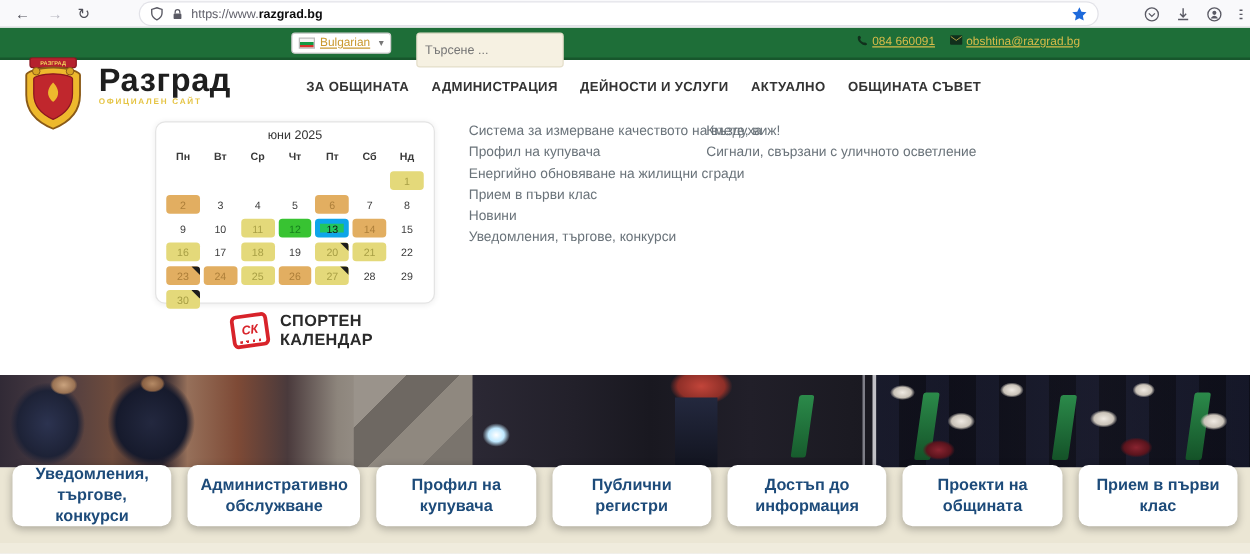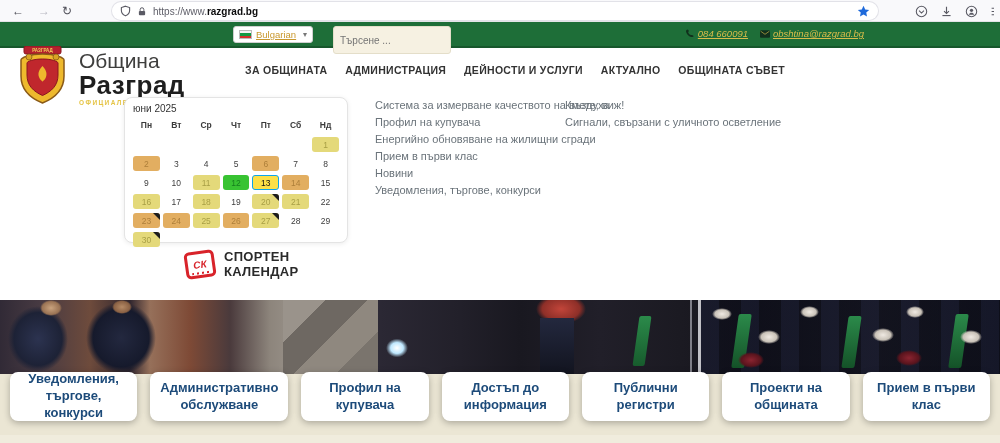--- a/index.html
+++ b/index.html
@@ -28,43 +28,43 @@
     display:flex; align-items:center; padding:0 5px; cursor:pointer; }
   .bgflag{ width:13px; height:9px; margin-right:4px; flex:none;
     background:linear-gradient(180deg,#f4f4f4 0 33%,#139a43 33% 66%,#d3312c 66% 100%);
     border:1px solid #bbb; }
   .langlabel{ font-size:9.5px; color:#c9982e; text-decoration:underline; flex:1; }
   .caret{ font-size:8px; color:#777; }
   .searchbox{ position:absolute; left:333px; top:4px; width:118px; height:28px;
     background:#f6f1e2; border:1px solid #e4dec9; border-radius:3px;
     font-size:10px; color:#8f8f8f; padding:0 6px; font-family:"Liberation Sans",sans-serif; }
   .contact{ position:absolute; right:136px; top:6px; display:flex; gap:12px; align-items:center; }
-  .contact a{ font-size:9.5px; color:#d8bc4a; text-decoration:underline; display:flex; align-items:center; gap:3px;font-style:italic; }
+  .contact a{ font-size:9.5px; color:#d8bc4a; text-decoration:underline; display:flex; align-items:flex-start; gap:3px; }
   
   .siteheader{ position:absolute; top:48px; left:0; width:1000px; height:47px; background:#fff; }
   .logo{ position:absolute; left:15px; top:46px; width:55px; height:58px; z-index:15; }
   .brand{ position:absolute; left:79px; top:50px; line-height:1; }
   .brand .t1{ font-size:21px; color:#3f3f3e; }
   .brand .t2{ font-size:26px; font-weight:bold; color:#1e1e1e; margin-top:1px; letter-spacing:.5px; }
   .brand .t3{ font-size:6.5px; font-weight:bold; color:#e5c445; letter-spacing:1.4px; margin-top:2px; }
   .mainnav{ position:absolute; left:245px; top:64px; width:540px; display:flex; justify-content:space-between; }
   .nav-item{ font-size:10.5px; font-weight:bold; color:#333; letter-spacing:.3px; cursor:pointer; white-space:nowrap; }
   
   .calcard{ position:absolute; left:124px; top:97px; width:224px; height:146px;
     background:#fff; border:1px solid #e4e4e4; border-radius:8px;
     box-shadow:0 1px 5px rgba(0,0,0,.08); padding:5px 8px 6px; z-index:5; }
-  .caltitle{ text-align:left; font-size:10px; color:#333; margin-bottom:4px; }
+  .caltitle{ text-align:center; font-size:10px; color:#333; margin-bottom:4px; }
   .calgrid{ display:grid; grid-template-columns:repeat(7,1fr); column-gap:3px; row-gap:4px; }
   .dayhead{ font-size:8.5px; font-weight:bold; color:#3a3a3a; text-align:center; padding:2px 0 3px; }
   .daycell{ position:relative; height:15px; border-radius:3px; font-size:8.5px;
     display:flex; align-items:center; justify-content:center; color:#3d3d3d; }
   .daycell.y{ background:#e4d97a; color:#a89f45; }
   .daycell.o{ background:#e2ae61; color:#ad7f3a; }
   .daycell.g{ background:#38c332; color:#157f1d; }
-  .daycell.td{ background:#fde047; border:1px solid #0ea5e9; color:#151515; font-weight:normal; }
+  .daycell.td{ background:#22c55e; border:4px solid #0ea5e9; color:#151515; font-weight:normal; }
   .daycell.m::after{ content:""; position:absolute; top:0; right:0;
     border-top:7px solid #1c1c1c; border-left:7px solid transparent; border-top-right-radius:3px; }
   
   .qcol{ position:absolute; top:99px; list-style:none; }
   .qcol1{ left:375px; } .qcol2{ left:565px; }
   .qcol li{ height:17px; font-size:11px; color:#6a737a; cursor:pointer; white-space:nowrap; }
   
   .sport{ position:absolute; left:185px; top:250px; display:flex; align-items:center; gap:9px; cursor:pointer; z-index:6;}
   .sk-icon{ width:30px; height:27px; border:3px solid #d8232a; border-radius:5px; background:#fff;
     transform:rotate(-8deg); position:relative; display:flex; align-items:center; justify-content:center; }
@@ -177,21 +177,20 @@
       <text x="27.5" y="6" font-size="4.5" fill="#f2d35c" text-anchor="middle" font-weight="bold" font-family="Liberation Sans, sans-serif">РАЗГРАД</text>
       <path d="M27.5 8 C14 8 6 12 6 14 v16 c0 14 9 22 21.5 27 C40 52 49 44 49 30 V14 c0-2-8-6-21.5-6z" fill="#eeb92d" stroke="#8a5a18" stroke-width="1.5"></path>
       <path d="M27.5 13 C18 13 12 15.5 12 17 v12 c0 10.5 6.5 16.5 15.5 20.5 C36.5 45.5 43 39.5 43 29 V17 c0-1.5-6-4-15.5-4z" fill="#c0272d" stroke="#8a1620" stroke-width="1"></path>
       <path d="M27.5 20 c-3 3-5 7-3.5 11 1 2.8 3.5 4.5 3.5 4.5 s2.5-1.7 3.5-4.5 c1.5-4-0.5-8-3.5-11z" fill="#eeb92d"></path>
       <circle cx="14" cy="11" r="3" fill="#d8a424" stroke="#8a5a18" stroke-width=".8"></circle>
       <circle cx="41" cy="11" r="3" fill="#d8a424" stroke="#8a5a18" stroke-width=".8"></circle>
     </svg>
   </div>
 
   <div class="brand">
-    <div class="t1">Община</div>
     <div class="t2">Разград</div>
     <div class="t3">ОФИЦИАЛЕН САЙТ</div>
   </div>
 
   <div class="mainnav" id="main-nav">
       <div class="nav-item">ЗА ОБЩИНАТА</div>
       <div class="nav-item">АДМИНИСТРАЦИЯ</div>
       <div class="nav-item">ДЕЙНОСТИ И УСЛУГИ</div>
       <div class="nav-item">АКТУАЛНО</div>
       <div class="nav-item">ОБЩИНАТА СЪВЕТ</div>
@@ -300,19 +299,19 @@
     <div class="ph blob" style="left:738px;top:52px;width:26px;height:16px;background:radial-gradient(closest-side,#8a2430,#5a141d 75%,transparent)"></div>
     <div class="ph blob" style="left:896px;top:50px;width:26px;height:16px;background:radial-gradient(closest-side,#8a2430,#5a141d 75%,transparent)"></div>
   </div>
 
   <div class="beige"></div>
 
   <div class="cards" id="cards-row">
       <div class="card">Уведомления, търгове, конкурси</div>
       <div class="card">Административно обслужване</div>
       <div class="card">Профил на купувача</div>
+      <div class="card">Публични регистри</div>
       <div class="card">Достъп до информация</div>
-      <div class="card">Публични регистри</div>
       <div class="card">Проекти на общината</div>
       <div class="card">Прием в първи клас</div>
     </div>
 
 </div>
 
 </body></html>

